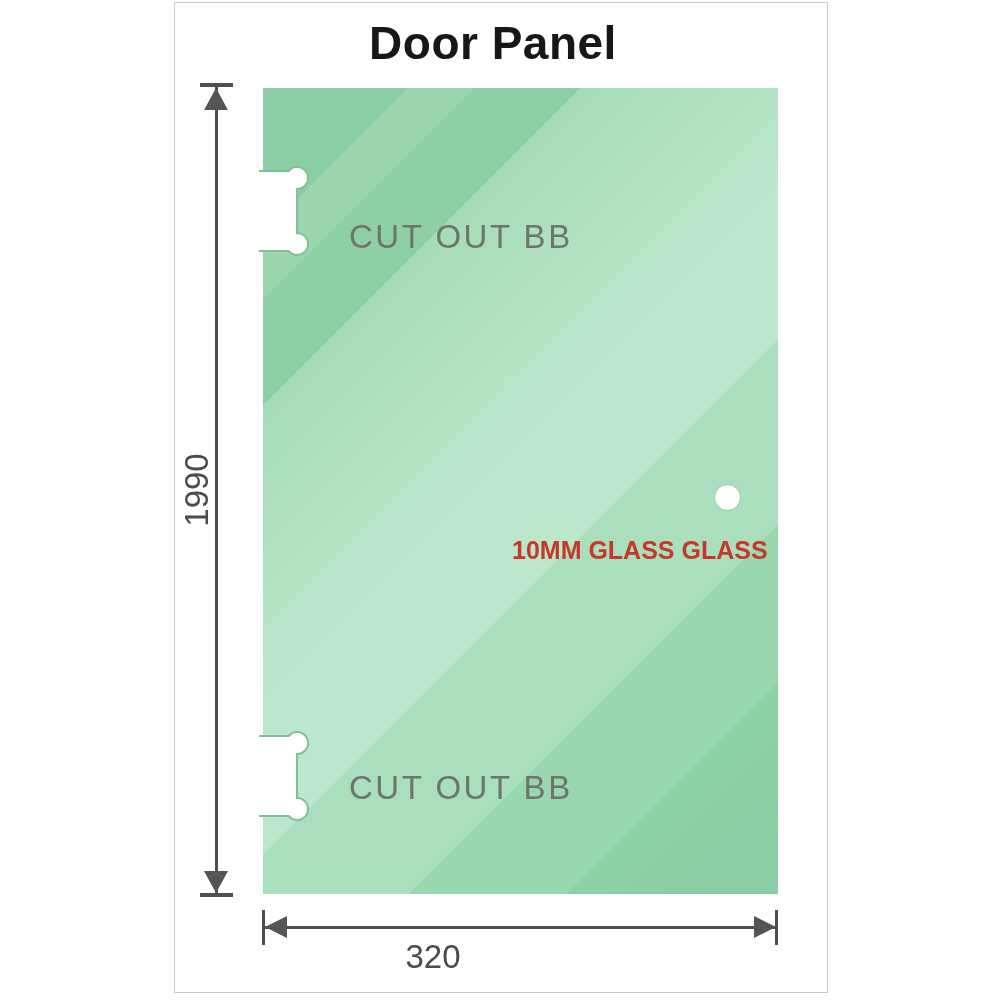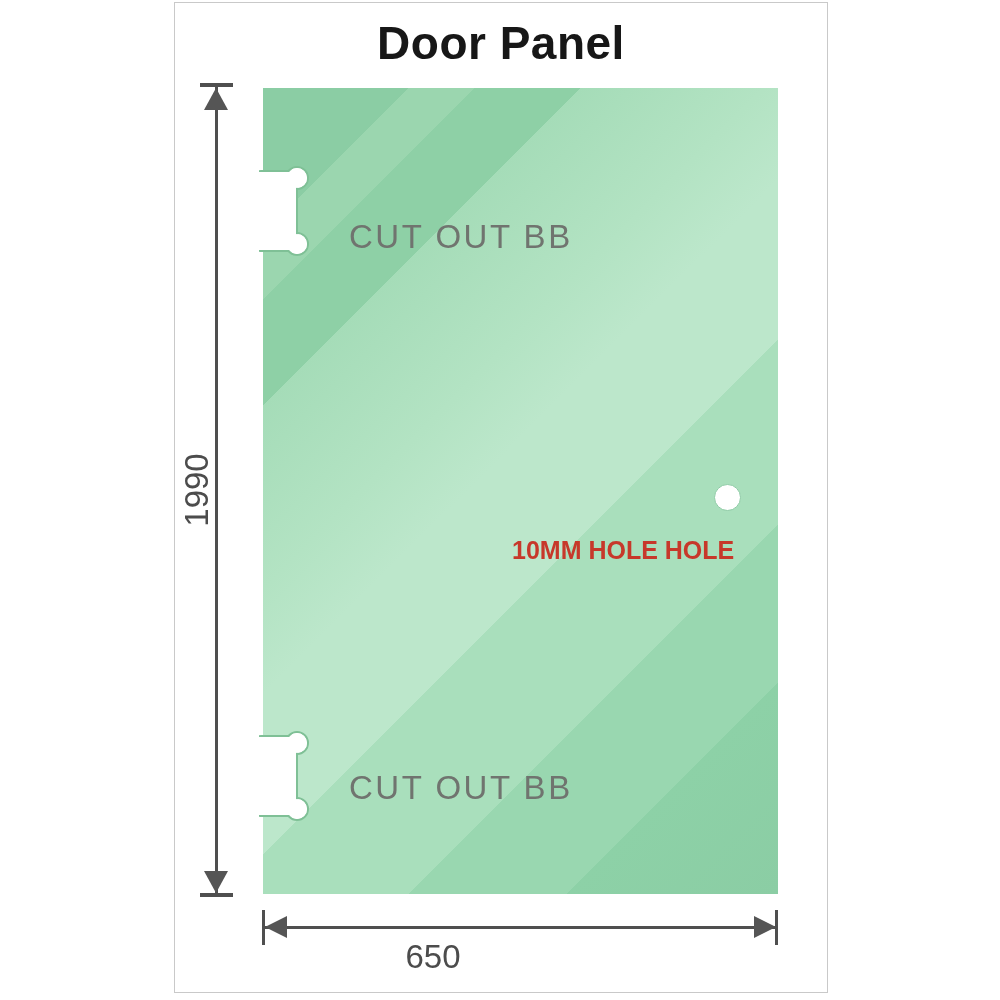--- a/index.html
+++ b/index.html
@@ -4,21 +4,21 @@
 <style>
   html,body{margin:0;padding:0;background:#ffffff;}
   body{width:1000px;height:1000px;position:relative;font-family:"Liberation Sans",sans-serif;overflow:hidden;}
 
   .frame{
     position:absolute;left:174px;top:2px;width:652px;height:989px;
     background:#ffffff;border:1px solid #c9c9c9;
   }
 
   .title{
-    position:absolute;left:174px;top:16px;width:654px;
+    position:absolute;left:166px;top:16px;width:654px;
     text-align:center;font-size:46px;font-weight:bold;color:#171717;
     letter-spacing:0.5px;
   }
 
   .panel{
     position:absolute;left:263px;top:88px;width:515px;height:806px;
     background:linear-gradient(135deg,
       #8bcda4 0%, #8bcda4 11%,
       #9bd6af 11%, #9bd6af 16%,
       #8ed0a6 16%, #8ed0a6 24%,
@@ -109,27 +109,27 @@
     <circle cx="38" cy="13" r="10"></circle>
     <circle cx="38" cy="79" r="10"></circle>
     <rect x="-4" y="7" width="41" height="78" rx="5"></rect>
   </g>
 </svg>
 
 <div class="cutout-label cutout-label-top">CUT OUT BB</div>
 <div class="cutout-label cutout-label-bottom">CUT OUT BB</div>
 
 <div class="glass-hole"></div>
-<div class="hole-label">10MM HOLE HOLE</div>
+<div class="hole-label">10MM GLASS GLASS</div>
 
 <div class="dim vcap cap-top"></div>
 <div class="dim vline"></div>
 <div class="arrow arrow-up"></div>
 <div class="arrow arrow-down"></div>
 <div class="dim vcap cap-bottom"></div>
 <div class="dim-label height-label">1990</div>
 
 <div class="dim hcap cap-left"></div>
 <div class="dim hline"></div>
 <div class="arrow arrow-left"></div>
 <div class="arrow arrow-right"></div>
 <div class="dim hcap cap-right"></div>
-<div class="dim-label width-label">650</div>
+<div class="dim-label width-label">320</div>
 
 </body></html>

